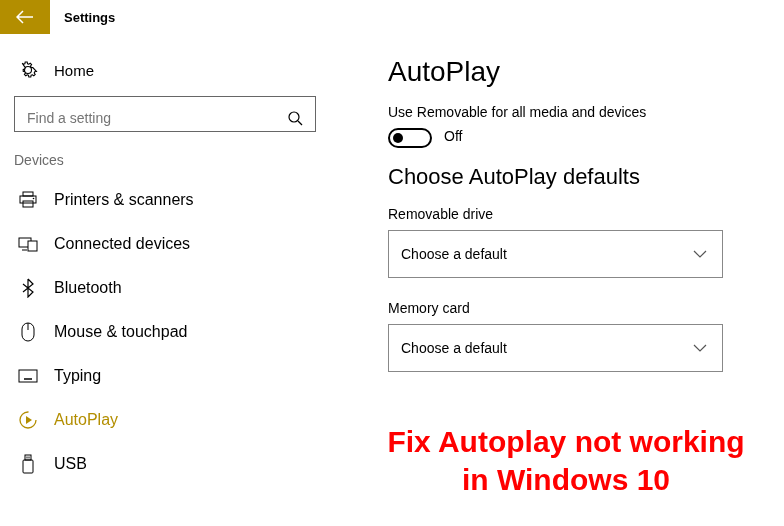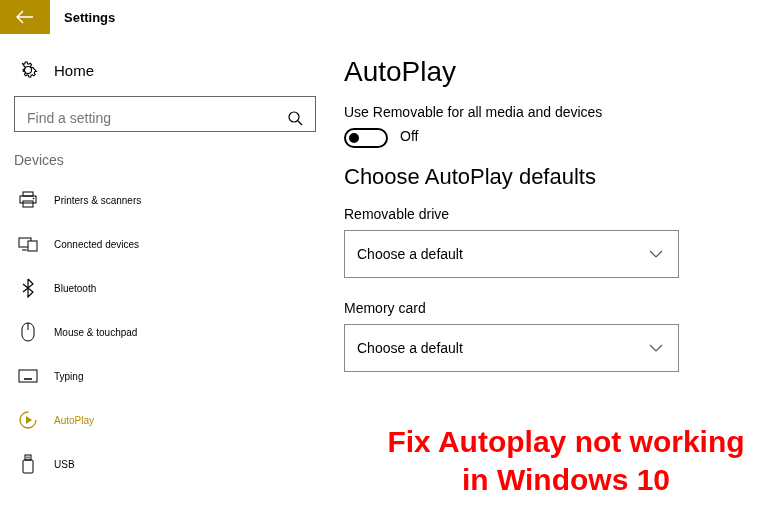--- a/index.html
+++ b/index.html
@@ -1,26 +1,26 @@
 <!DOCTYPE html>
 <html><head>
 <meta charset="utf-8">
 <style>
 * { margin: 0; padding: 0; box-sizing: border-box; font-family: "Segoe UI", Tahoma, sans-serif; }
 body { width: 784px; height: 526px; background: #fff; color: #000; font-size: 14px; overflow: hidden; position: relative; }
 .hdr { height: 34px; display: flex; align-items: center; }
 .back { width: 50px; height: 34px; background: #b38e00; display: flex; align-items: center; justify-content: center; }
 .hdr-title { padding-left: 14px; font-size: 13px; font-weight: 700; }
-.wrap { display: flex; height: calc(100% - 34px); }
+.wrap { display: flex; height: calc(100% - 34px); gap: 44px; }
 .side { width: 330px; padding: 20px 14px 0 14px; }
 .home { display: flex; align-items: center; gap: 16px; padding: 6px 4px 16px 4px; font-size: 15px; }
 .search { display: flex; align-items: center; justify-content: space-between; border: 1px solid #666; height: 36px; padding: 7px 10px 0 12px; margin-bottom: 18px; }
 .search input { border: none; outline: none; font-size: 14px; width: 240px; background: transparent; }
 .cat { color: #6b6b6b; font-size: 14px; padding: 2px 0 10px 0; }
-.item { display: flex; align-items: center; gap: 16px; padding: 12px 4px; font-size: 10px; }
+.item { display: flex; align-items: center; gap: 16px; padding: 12px 4px; font-size: 16px; }
 .item.sel { color: #b38e00; }
 .icon { width: 20px; height: 20px; display: flex; align-items: center; justify-content: center; flex-shrink: 0; }
 .main { flex: 1; padding: 22px 28px 0 14px; }
 h1 { font-size: 28px; font-weight: 300; margin-bottom: 16px; }
 .setting-label { font-size: 14px; margin-bottom: 8px; }
 .toggle-row { display: flex; align-items: flex-start; gap: 12px; margin-bottom: 16px; }
 .toggle { width: 44px; height: 20px; border: 2px solid #000; border-radius: 10px; position: relative; }
 .knob { position: absolute; width: 10px; height: 10px; background: #000; border-radius: 50%; top: 3px; left: 3px; }
 h2 { font-size: 22px; font-weight: 400; margin-bottom: 16px; }
 .field { margin-bottom: 22px; }

